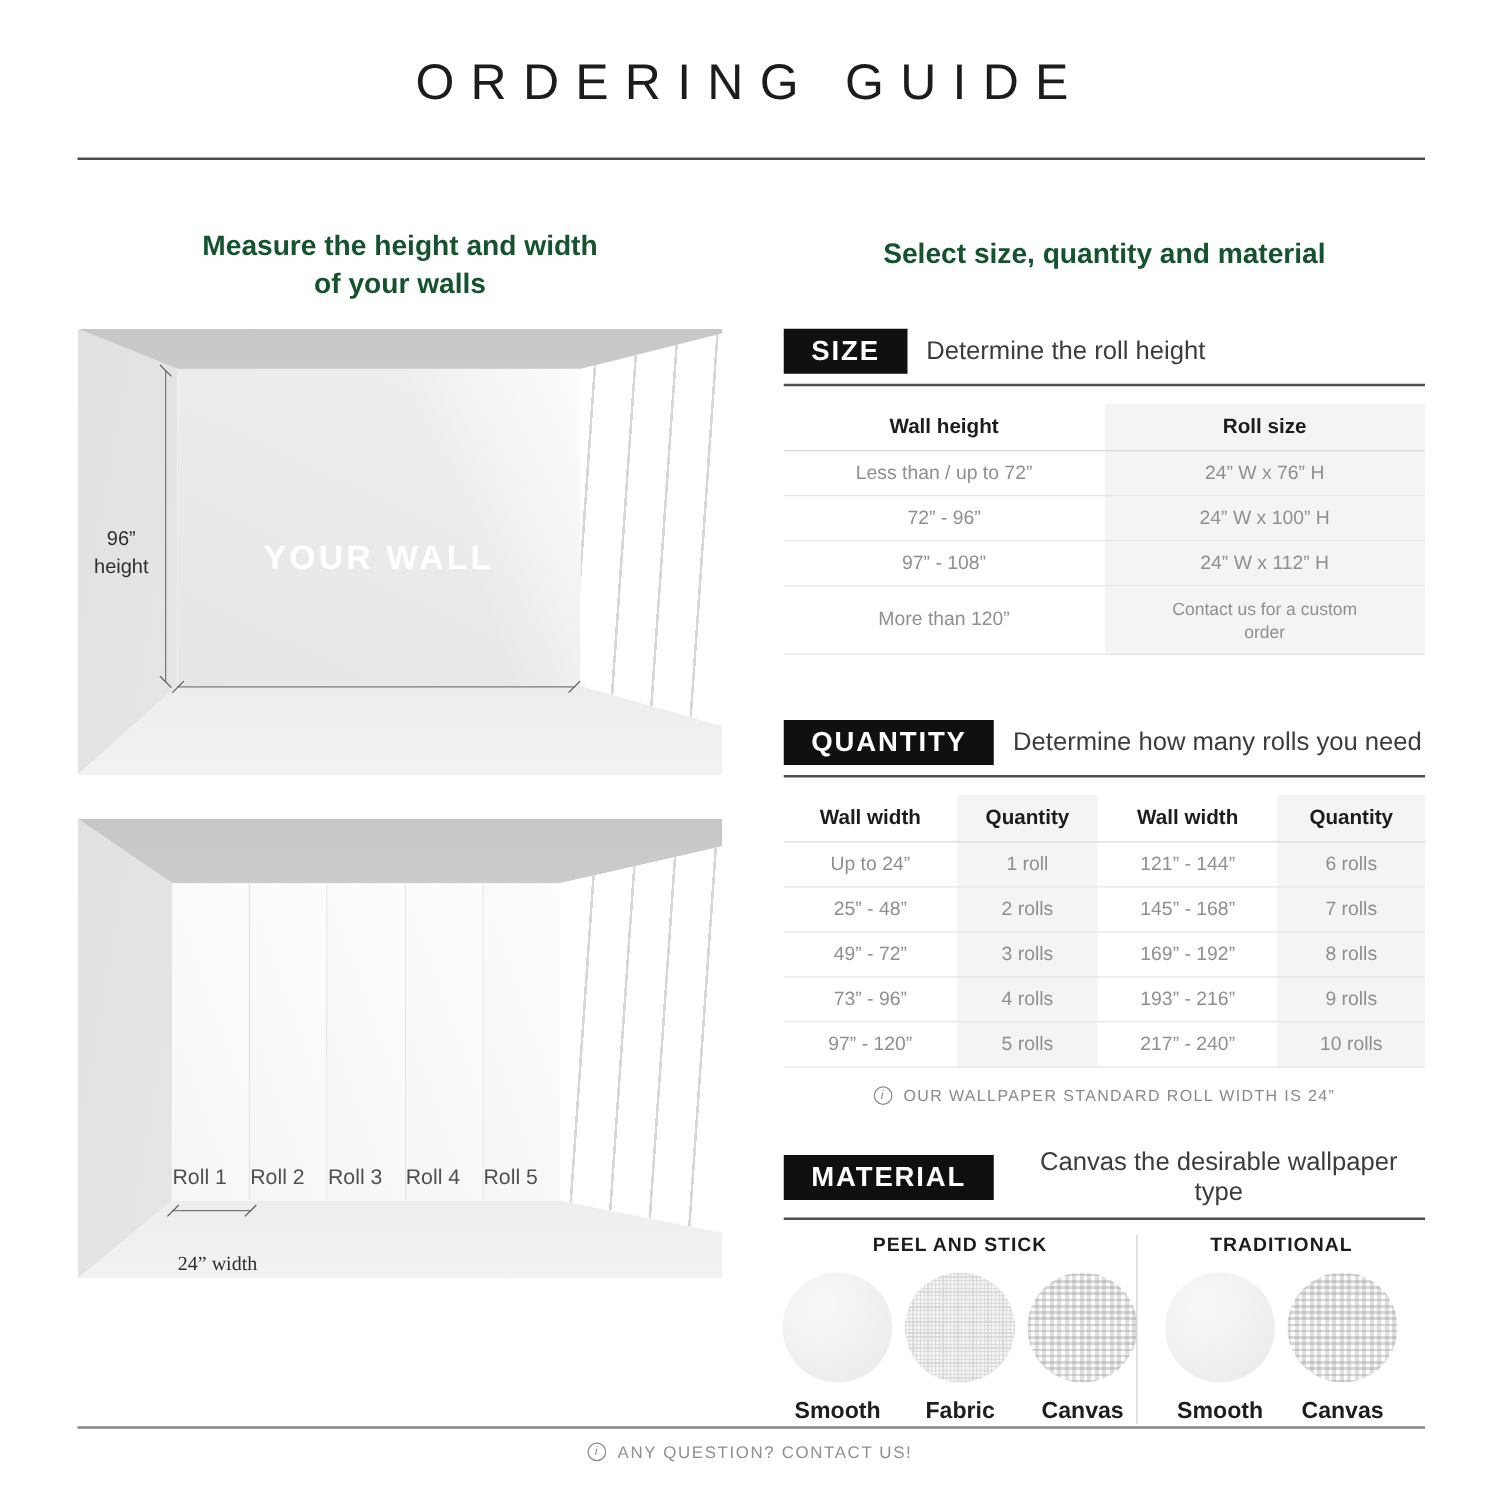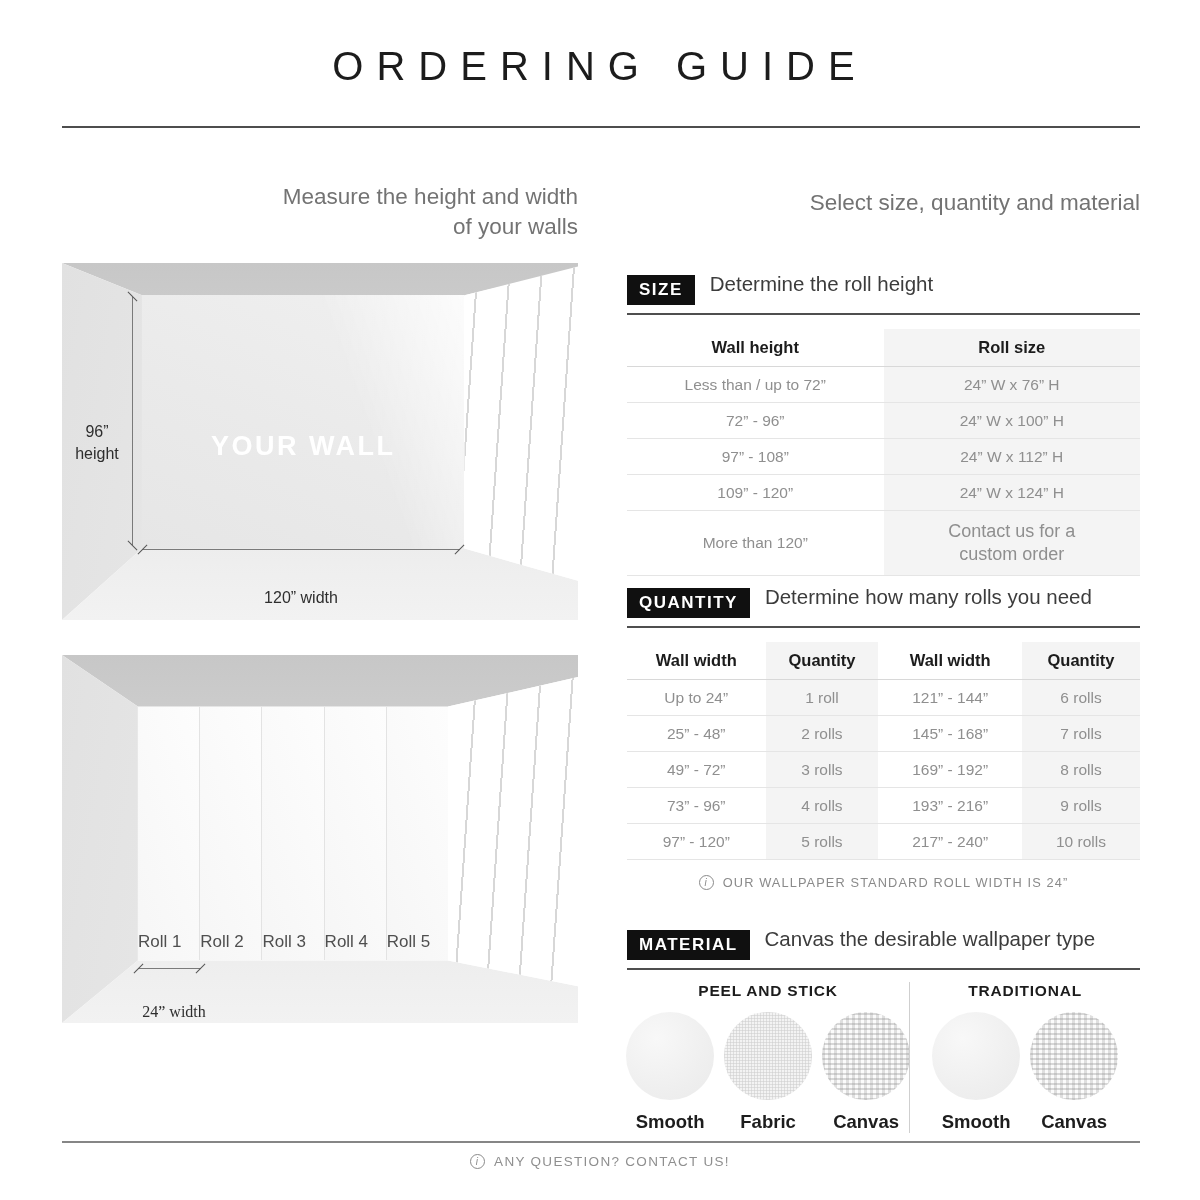--- a/index.html
+++ b/index.html
@@ -13,22 +13,22 @@
   .page-title {
     position:absolute; top:44px; left:0; right:0; text-align:center;
     font-size:40px; font-weight:500; letter-spacing:13px; color:#1c1c1c;
   }
   .top-rule { position:absolute; top:126px; left:62px; width:1078px; height:2px; background:#4d4d4d; }
 
   
   .col-left  { position:absolute; left:62px;  top:182px; width:516px; height:960px; }
   .col-right { position:absolute; left:627px; top:182px; width:513px; height:960px; }
   .col-head {
-    position:absolute; top:0; left:0; width:100%; text-align:right;
-    font-size:22.5px; font-weight:400; color:#737373; line-height:1.32;
+    position:absolute; top:0; left:0; width:100%; text-align:center;
+    font-size:22.5px; font-weight:700; color:#14532d; line-height:1.32;
   }
   .col-head span { display:block; }
   .col-right .col-head { top:6px; }
 
   
   .room { position:absolute; left:0; width:516px; overflow:hidden; background:#fff; }
   .room1 { top:81px; height:357px; }
   .room2 { top:473px; height:368px; }
   .r-part { position:absolute; inset:0; }
   
@@ -83,31 +83,31 @@
 
   
   .example { position:absolute; top:866px; left:0; width:100%;
     border-left:2px solid #bfbfbf; padding-left:16px;
     font-size:16.5px; color:#373737; line-height:1.42; }
 
   
   .block { position:absolute; left:0; width:100%; }
   .block-size { top:81px; } .block-quantity { top:394px; } .block-material { top:736px; }
   .block-head { display:flex; align-items:center; gap:15px; border-bottom:2px solid #4f4f4f; padding-bottom:8px; }
-  .badge { background:#101010; color:#ffffff; font-weight:700; font-size:17px; letter-spacing:1.5px; padding:5px 12px;margin-top:12px; }
+  .badge { background:#101010; color:#ffffff; font-weight:700; font-size:22px; letter-spacing:1.5px; padding:5px 22px; }
   .block-sub { font-size:20.5px; color:#3c3c3c;text-align:center; }
 
   table { width:100%; border-collapse:collapse; margin-top:14px; }
   th { font-size:16.5px; color:#1c1c1c; font-weight:700; padding:9px 4px; border-bottom:1px solid #d8d8d8; text-align:center; }
   td { font-size:15.5px; color:#8f8f8f; padding:8.5px 4px; border-bottom:1px solid #e5e5e5; text-align:center; }
   .gray { background:#f4f4f4; }
   .size-table th, .size-table td { width:50%; }
   .qty-table .c1 { width:27%; } .qty-table .c2 { width:22%; }
   .qty-table .c3 { width:28%; } .qty-table .c4 { width:23%; }
-  .narrow { display:inline-block; max-width:150px; font-size:18px; line-height:1.3; }
+  .narrow { display:inline-block; max-width:150px; font-size:14px; line-height:1.3; }
 
   .note-row { margin-top:15px; display:flex; justify-content:center; align-items:center; gap:9px;
     font-size:12.8px; letter-spacing:1.1px; color:#8a8a8a; }
   .info-icon { width:15px; height:15px; min-width:15px; border:1.3px solid #8a8a8a; border-radius:50%;
     display:inline-flex; align-items:center; justify-content:center;
     font-size:10px; font-style:normal; color:#8a8a8a; line-height:1; }
 
   
   .mat-row { display:flex; margin-top:12px; }
   .mat-group { display:flex; flex-direction:column; align-items:center; }
@@ -151,21 +151,20 @@
       <div class="r-backwall"></div>
       <div class="r-part r-floor"></div>
       <div class="r-part r-window"></div>
       <div class="your-wall">YOUR WALL</div>
       <div class="dim-v"></div>
       <div class="dim-h dim-wall-width"></div>
       <div class="dim-label lbl-height">
         <span>96”</span>
         <span>height</span>
       </div>
-      <div class="dim-label lbl-width">120” width</div>
     </div>
 
     <div class="room room2">
       <div class="r-part r-ceiling"></div>
       <div class="r-part r-leftwall"></div>
       <div class="r-part r-floor"></div>
       <div class="r-part r-window"></div>
       <div class="panels">
         <div class="panel">
             <span>Roll 1</span>
@@ -209,24 +208,20 @@
             <td>Less than / up to 72”</td>
             <td class="gray">24” W x 76” H</td>
           </tr>
           <tr>
             <td>72” - 96”</td>
             <td class="gray">24” W x 100” H</td>
           </tr>
           <tr>
             <td>97” - 108”</td>
             <td class="gray">24” W x 112” H</td>
-          </tr>
-          <tr>
-            <td>109” - 120”</td>
-            <td class="gray">24” W x 124” H</td>
           </tr>
           <tr>
             <td>More than 120”</td>
             <td class="gray"><span class="narrow">Contact us for a custom order</span></td>
           </tr>
         </tbody>
       </table>
     </div>
 
     <div class="block block-quantity">

